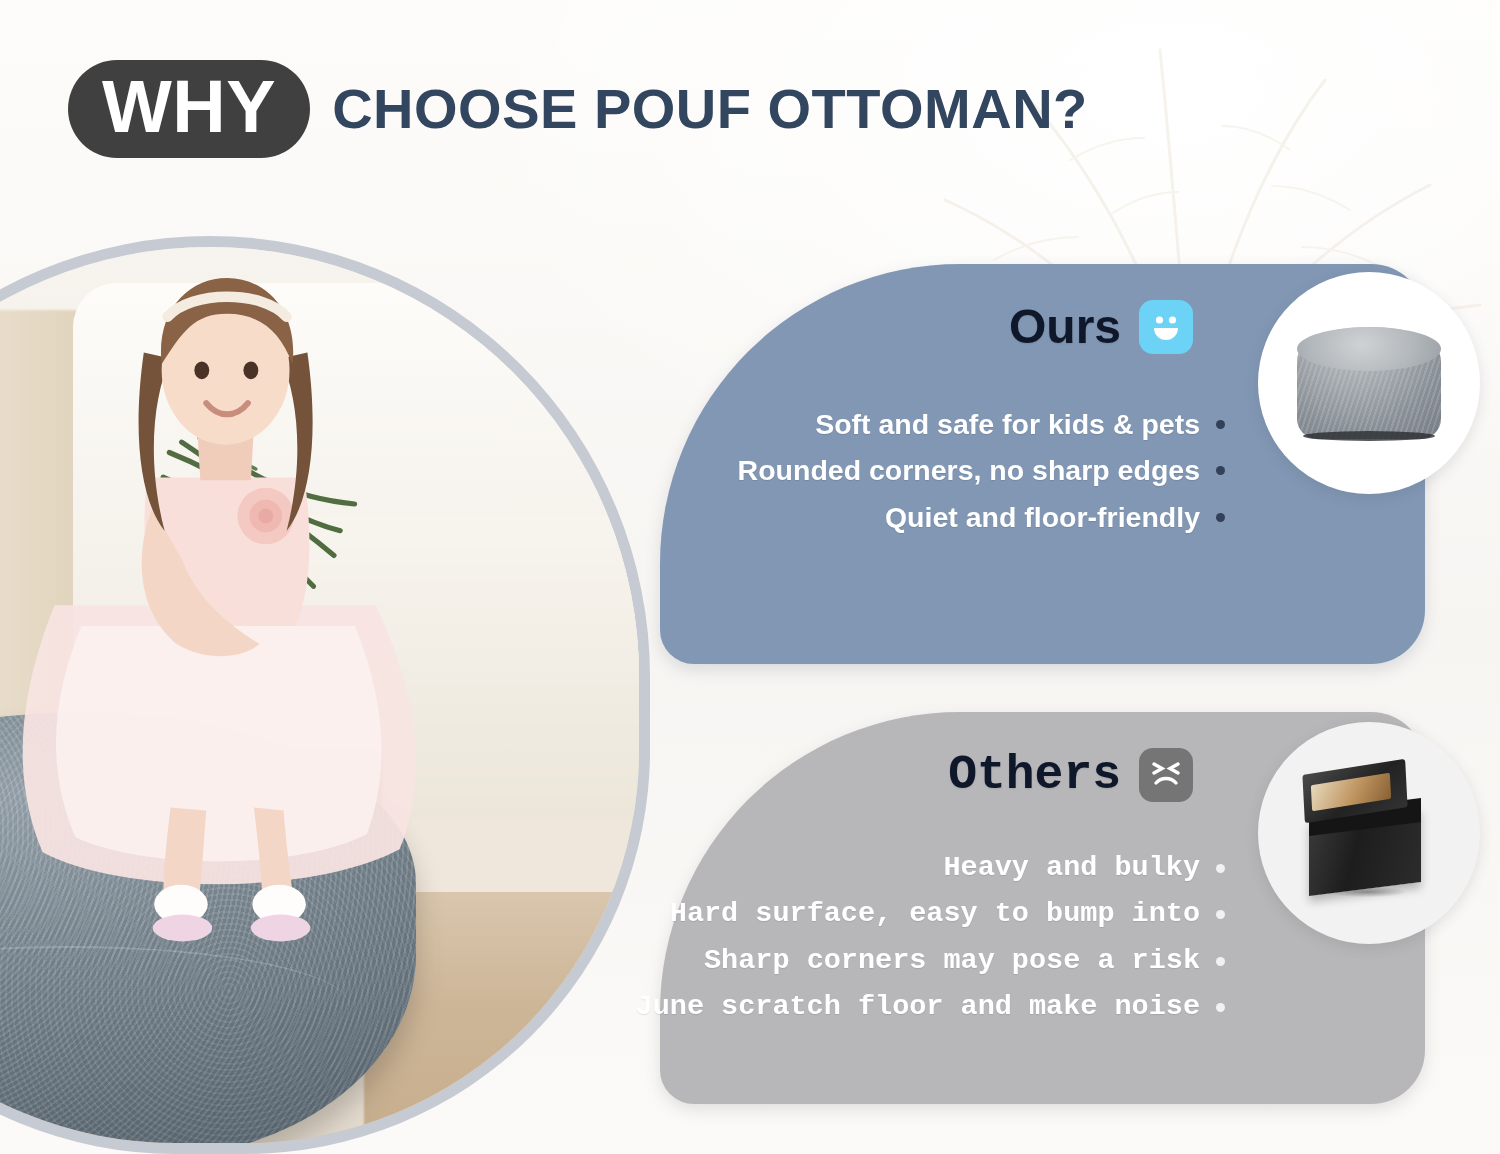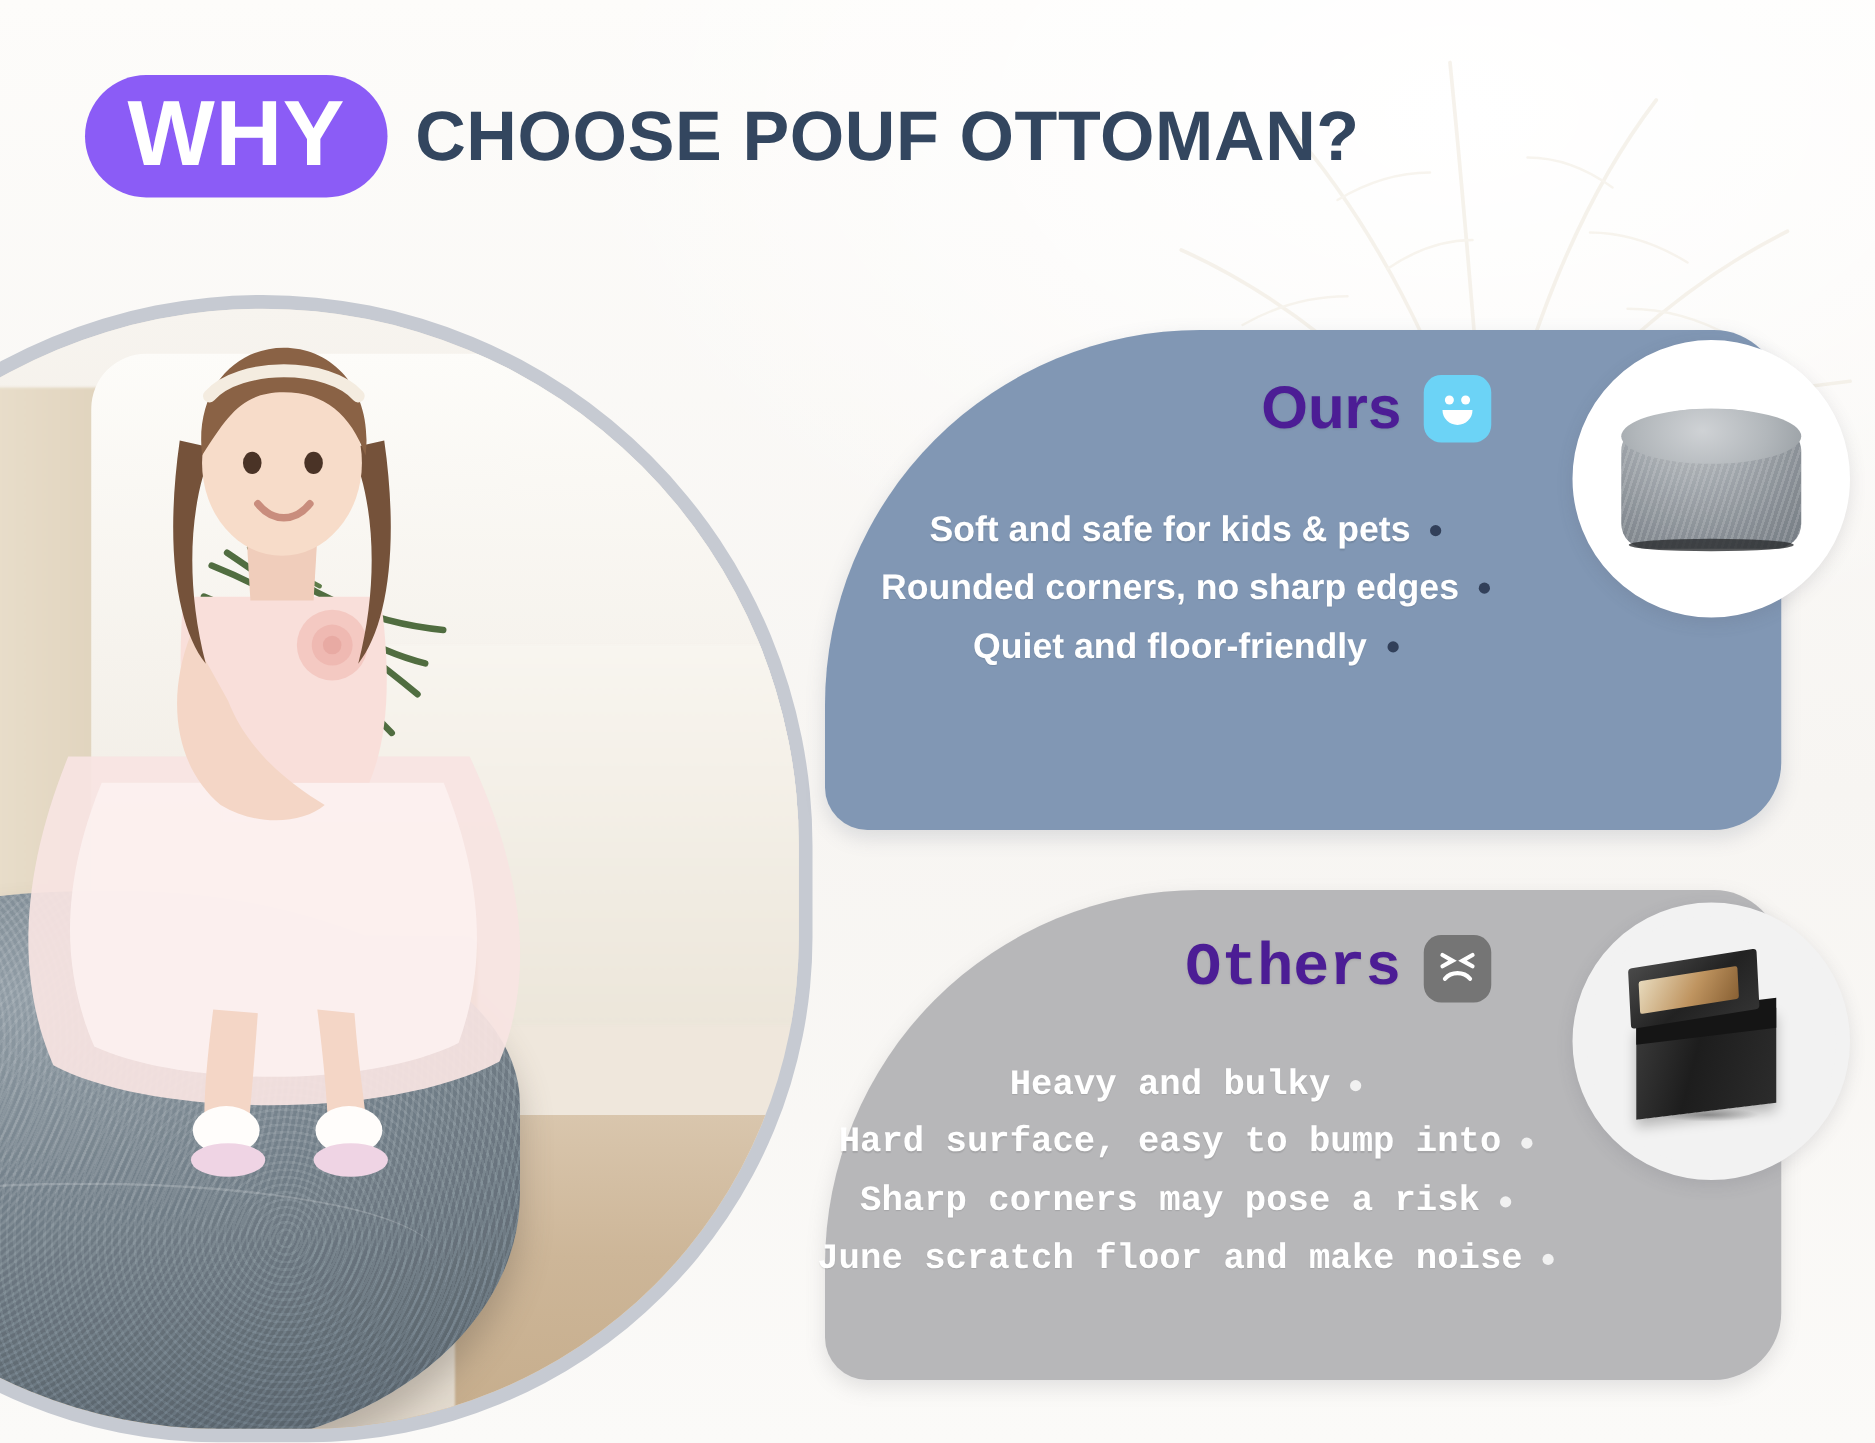--- a/index.html
+++ b/index.html
@@ -22,21 +22,21 @@
     position:absolute;left:840px;top:-70px;width:700px;height:620px;
     opacity:.55;z-index:0;pointer-events:none;
   }
 
   
   #title-row{
     position:absolute;left:68px;top:60px;z-index:6;
     display:flex;align-items:center;gap:22px;
   }
   #why-badge{
-    background:#8b5cf6;color:#ffffff;
+    background:#404040;color:#ffffff;
     border-radius:58px;
     padding:10px 34px 14px;
     font-size:74px;font-weight:bold;line-height:1;
     letter-spacing:.5px;
   }
   #title-rest{
     color:#33465f;font-size:56px;font-weight:bold;line-height:1;
     letter-spacing:.5px;white-space:nowrap;
   }
 
@@ -115,33 +115,33 @@
     background:#b7b7b9;
     box-shadow:0 6px 16px rgba(110,110,115,.18);
     font-family:Liberation Mono, monospace;
   }
 
   .card-head{
     position:absolute;right:232px;top:36px;
     display:flex;align-items:center;gap:18px;
   }
   .card-head .label{
-    color:#4c1d95;font-size:48px;font-weight:bold;line-height:1;
+    color:#0f172a;font-size:48px;font-weight:bold;line-height:1;
     text-shadow:0 1px 2px rgba(0,0,0,.10);
   }
   .face-icon{
     width:54px;height:54px;border-radius:14px;
     display:flex;align-items:center;justify-content:center;flex:0 0 auto;
   }
   #ours-face{background:#6cd3f6;}
   #others-face{background:#757575;}
 
   .bullets{
-    position:absolute;left:26px;right:214px;
-    display:flex;flex-direction:column;gap:6px;align-items:center;
+    position:absolute;left:26px;right:200px;
+    display:flex;flex-direction:column;gap:6px;
   }
   #ours-bullets{top:140px;}
   #others-bullets{top:136px;}
   .bullet{
     display:flex;align-items:center;justify-content:flex-end;gap:16px;
     color:#ffffff;font-size:28.5px;font-weight:bold;line-height:1.42;
     text-shadow:0 1px 1px rgba(0,0,0,.10);white-space:nowrap;
   }
   .dot{width:9px;height:9px;border-radius:50%;flex:0 0 auto;}
   #ours-bullets .dot{background:#32405a;}

